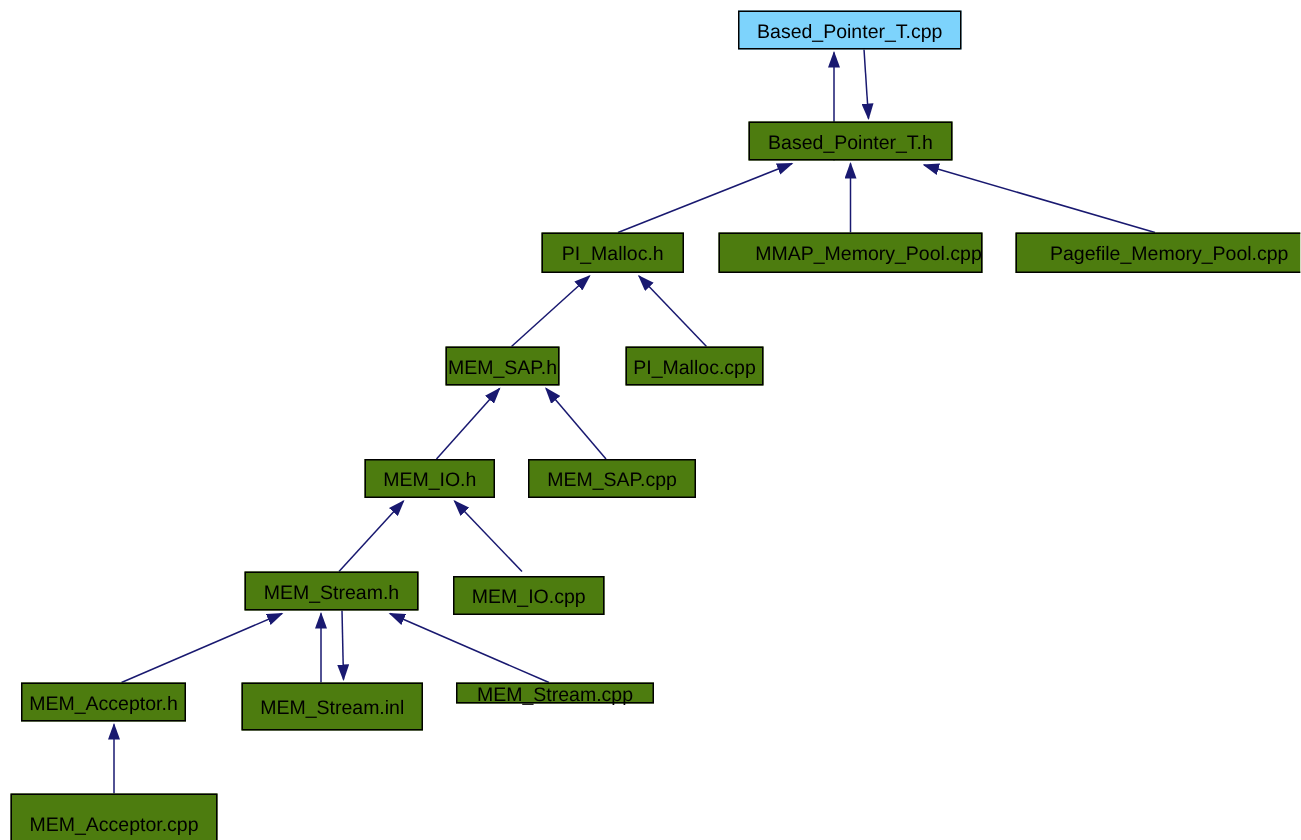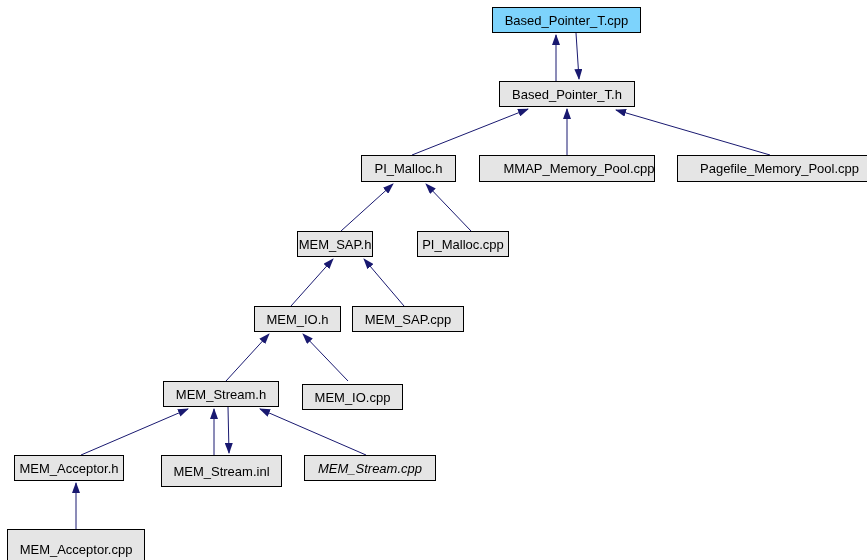--- a/index.html
+++ b/index.html
@@ -26,21 +26,21 @@
     position: absolute;
     left: 0;
     top: 0;
     width: 867px;
     height: 560px;
   }
   .node {
     position: absolute;
     box-sizing: border-box;
     border: 1px solid #000000;
-    background: #e5e5e5;
+    background: #4d7c0f;
     display: flex;
     align-items: center;
     justify-content: center;
     font-size: 13px;
     color: #000000;
     white-space: nowrap;
     cursor: pointer;
   }
   .node.highlight {
     background: #7dd3fc;
@@ -88,38 +88,38 @@
       </div>
       <div class="node" style="left: 677px; top: 155px; width: 205px; height: 27px;">
         <span>Pagefile_Memory_Pool.cpp</span>
       </div>
       <div class="node" style="left: 297px; top: 231px; width: 76px; height: 26px;">
         <span>MEM_SAP.h</span>
       </div>
       <div class="node" style="left: 417px; top: 231px; width: 92px; height: 26px;">
         <span>PI_Malloc.cpp</span>
       </div>
-      <div class="node" style="left: 243px; top: 306px; width: 87px; height: 26px; margin-left: 11px;">
+      <div class="node" style="left: 243px; top: 306px; width: 87px; height: 26px;">
         <span>MEM_IO.h</span>
       </div>
       <div class="node" style="left: 352px; top: 306px; width: 112px; height: 26px;">
         <span>MEM_SAP.cpp</span>
       </div>
       <div class="node" style="left: 163px; top: 381px; width: 116px; height: 26px;">
         <span>MEM_Stream.h</span>
       </div>
       <div class="node" style="left: 302px; top: 384px; width: 101px; height: 26px;">
         <span>MEM_IO.cpp</span>
       </div>
       <div class="node" style="left: 14px; top: 455px; width: 110px; height: 26px;">
         <span>MEM_Acceptor.h</span>
       </div>
       <div class="node" style="left: 161px; top: 455px; width: 121px; height: 32px;">
         <span>MEM_Stream.inl</span>
       </div>
-      <div class="node" style="left: 304px; top: 455px; width: 132px; height: 26px; font-style: italic;">
+      <div class="node" style="left: 304px; top: 455px; width: 132px; height: 14px;">
         <span>MEM_Stream.cpp</span>
       </div>
       <div class="node" style="left: 7px; top: 529px; width: 138px; height: 41px;">
         <span>MEM_Acceptor.cpp</span>
       </div>
     </div>
 </div>
 
 </body></html>

